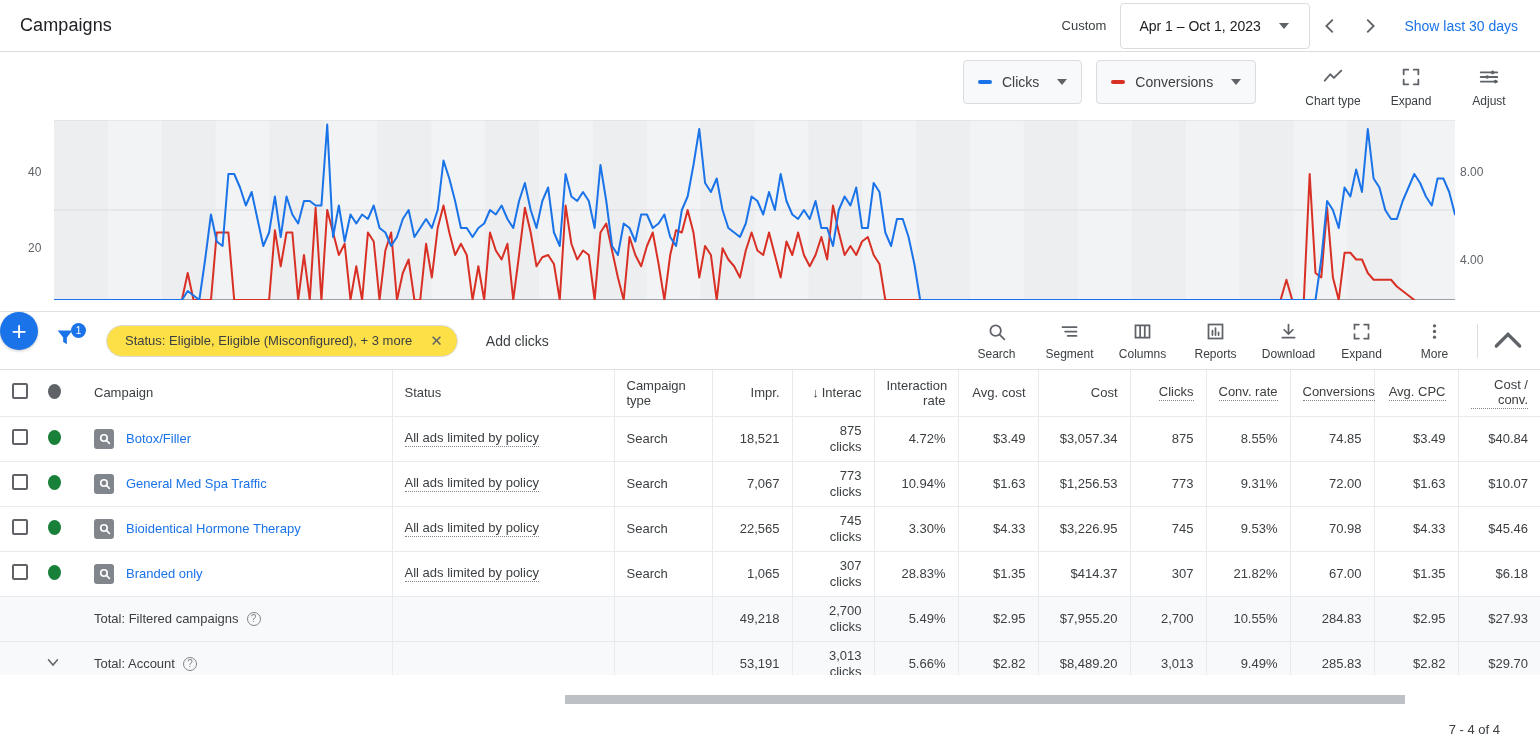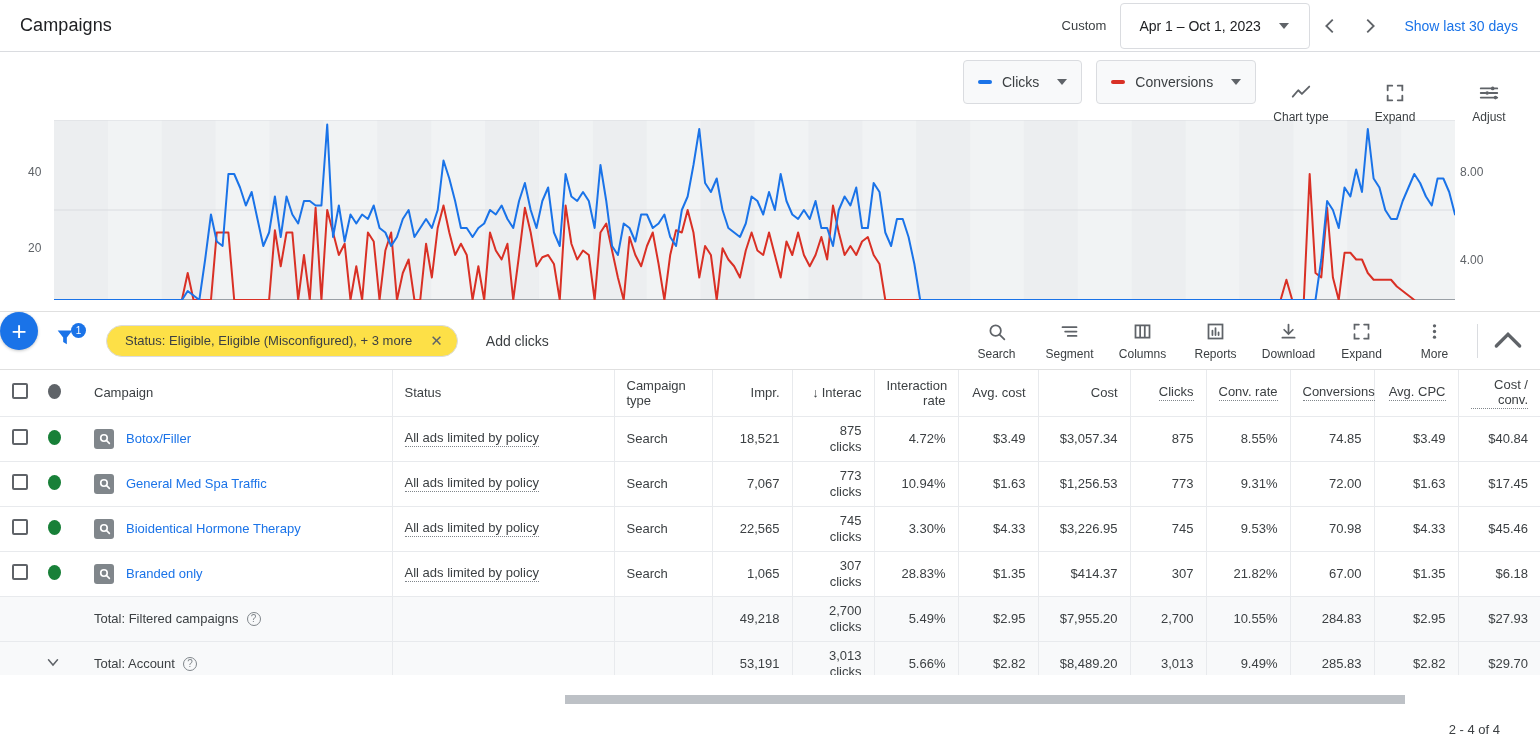--- a/index.html
+++ b/index.html
@@ -62,21 +62,21 @@
   .chip {
     height: 44px; min-width: 116px; padding: 0 14px;
     border: 1px solid #dadce0; border-radius: 4px; background: #f8f9fa;
     display: flex; align-items: center; gap: 10px; cursor: pointer;
   }
   .chip .swatch { width: 14px; height: 4px; border-radius: 2px; display:inline-block; }
   .chip .chip-label { font-size: 14px; color: #3c4043; }
   .chip .caret-down { margin-left: 8px; border-top-color:#5f6368; }
 
   .chart-tools {
-    position: absolute; top: 26px; right: 14px; display: flex; gap: 20px; z-index: 5;
+    position: absolute; top: 10px; right: 14px; display: flex; gap: 4px; z-index: 5;
   }
   .tool {
     width: 74px; display: flex; flex-direction: column; align-items: center;
     gap: 6px; cursor: pointer; color: #5f6368; padding-top: 4px;
   }
   .tool svg { width: 22px; height: 22px; }
   .tool-label { font-size: 12px; color: #3c4043; }
   .axis-label {
     position: absolute; font-size: 12px; color: #5f6368; white-space: nowrap;
   }
@@ -462,21 +462,21 @@
             <td class="td-left">Search</td>
             <td class="td-num">7,067</td>
             <td class="td-num two-line">773<br><span class="sub">clicks</span></td>
             <td class="td-num">10.94%</td>
             <td class="td-num">$1.63</td>
             <td class="td-num">$1,256.53</td>
             <td class="td-num">773</td>
             <td class="td-num">9.31%</td>
             <td class="td-num">72.00</td>
             <td class="td-num">$1.63</td>
-            <td class="td-num" style="border-right:none">$17.45</td>
+            <td class="td-num" style="border-right:none">$10.07</td>
           </tr>
           <tr>
             <td style="border-right:none"><span class="cb"></span></td>
             <td style="border-right:none;padding-left:4px"><span class="status-dot"></span></td>
             <td class="td-left">
               <span class="camp-cell">
                 <span class="type-badge">
                   <svg viewBox="0 0 24 24" fill="none" stroke="currentColor" stroke-width="3" stroke-linecap="round">
                     <circle cx="11" cy="11" r="6"></circle>
                     <path d="M15.5 15.5 L21 21"></path>
@@ -576,16 +576,16 @@
         </tbody>
     </table>
   </div>
 
   <div class="hscroll">
     <div class="hscroll-track"></div>
     <div class="hscroll-thumb"></div>
   </div>
 
   <div class="footer">
-    <span class="pager">2 - 4 of 4</span>
+    <span class="pager">7 - 4 of 4</span>
   </div>
 
 </div>
 
 </body></html>

